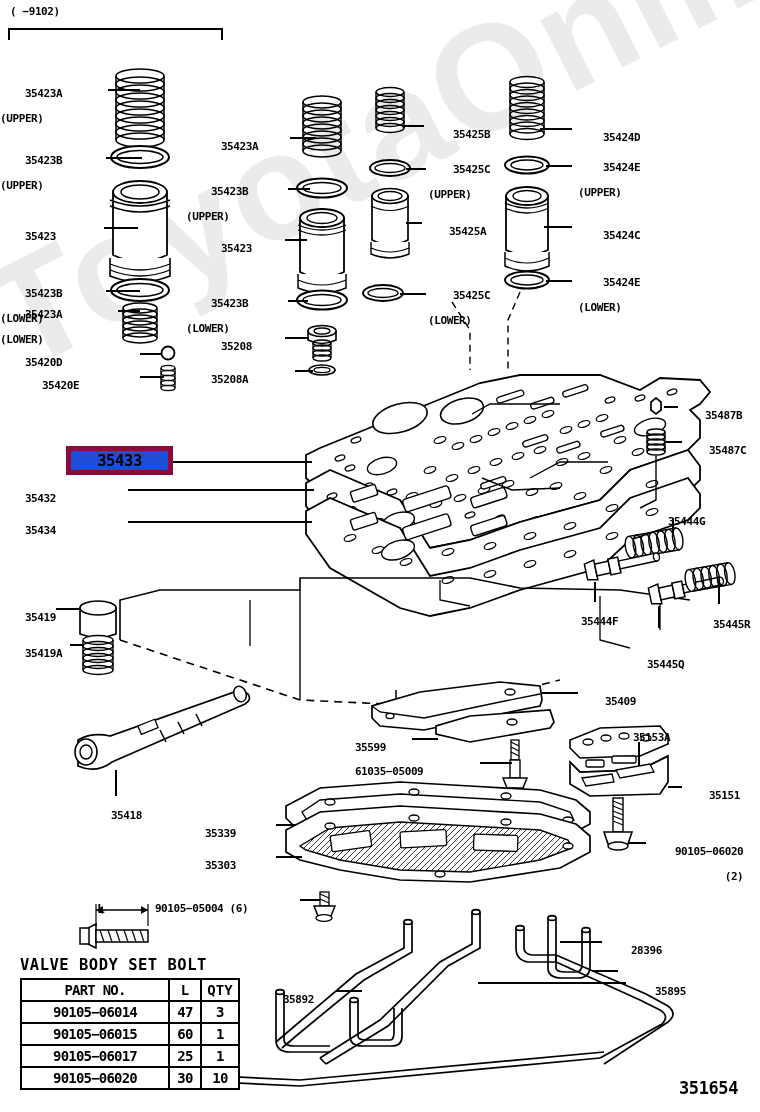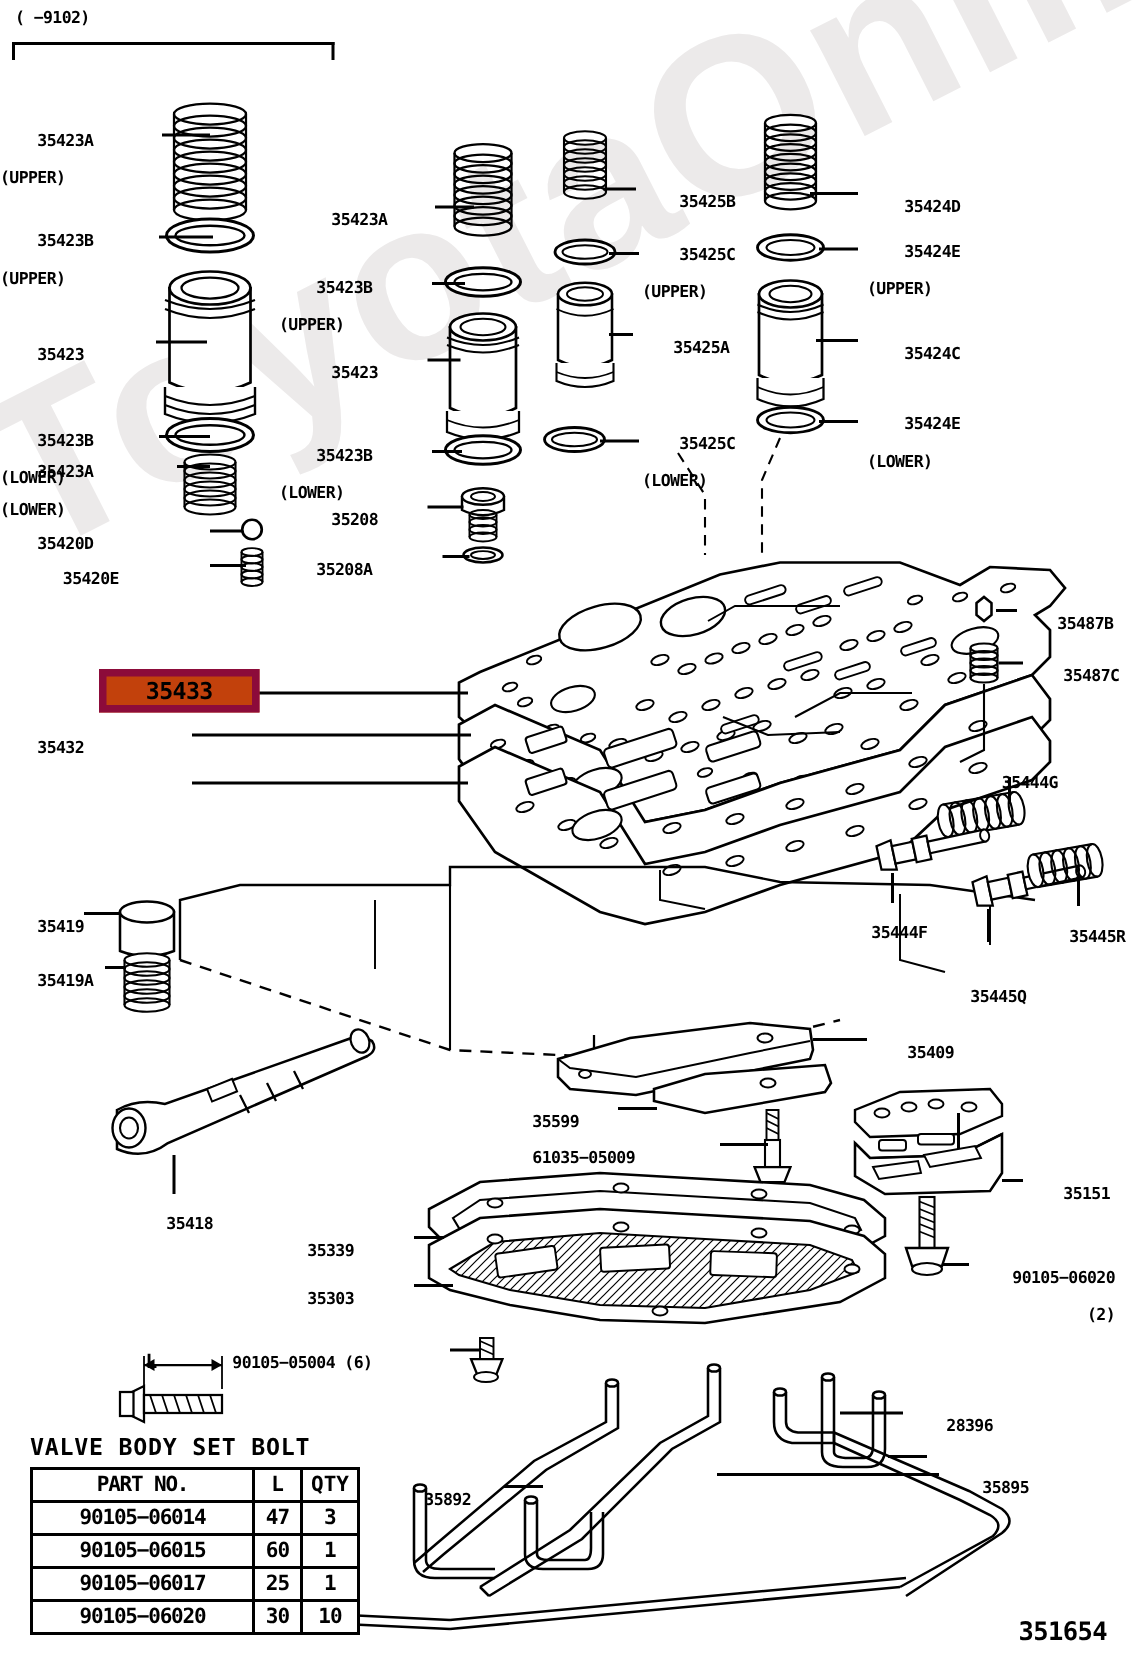--- a/index.html
+++ b/index.html
@@ -38,21 +38,21 @@
 
   
   #topBracket { position:absolute; left:8px; top:28px; width:215px; height:12px; z-index:5; }
   #topBracket .bh { position:absolute; left:0; top:0; width:100%; height:2px; background:#000; }
   #topBracket .bl { position:absolute; left:0; top:0; width:2px; height:12px; background:#000; }
   #topBracket .br { position:absolute; right:0; top:0; width:2px; height:12px; background:#000; }
 
   
   #hl {
     position:absolute; left:66px; top:446px; width:107px; height:29px;
-    border:5px solid #8c0b3a; background:#c2410c; z-index:7;
+    border:5px solid #8c0b3a; background:#1d4ed8; z-index:7;
   }
   #hl span {
     position:absolute; inset:0; display:flex; align-items:center; justify-content:center;
     font-size:15.5px; font-weight:700; letter-spacing:-0.4px;
   }
 
   
   #tbl { position:absolute; left:20px; top:978px; z-index:8; background:#fff; }
   #tbl table { border-collapse:collapse; }
   #tbl td, #tbl th {
@@ -739,20 +739,23 @@
     <span class="sub">(LOWER)</span>
   </div>
 
   <div id="hl">
     <span>35433</span>
   </div>
 
   <div class="lbl r" style="left:0; top:481px; width:124px;">
     <span>35432</span>
   </div>
+  <div class="lbl r" style="left:0; top:513px; width:124px;">
+    <span>35434</span>
+  </div>
 
   <div class="lbl r" style="left:0; top:600px; width:54px;">
     <span>35419</span>
   </div>
   <div class="lbl r" style="left:0; top:636px; width:68px;">
     <span>35419A</span>
   </div>
   <div class="lbl" style="left:86px; top:798px;">
     <span>35418</span>
   </div>
@@ -777,20 +780,23 @@
   </div>
 
   <div class="lbl" style="left:580px; top:684px;">
     <span>35409</span>
   </div>
   <div class="lbl r" style="left:330px; top:730px; width:80px;">
     <span>35599</span>
   </div>
   <div class="lbl r" style="left:330px; top:754px; width:148px;">
     <span>61035−05009</span>
+  </div>
+  <div class="lbl" style="left:608px; top:720px;">
+    <span>35153A</span>
   </div>
   <div class="lbl" style="left:684px; top:778px;">
     <span>35151</span>
   </div>
   <div class="lbl" style="left:650px; top:834px;">
     <span>90105−06020</span>
     <span class="sub" style="text-align:right; display:block;">(2)</span>
   </div>
 
   <div class="lbl r" style="left:180px; top:816px; width:92px;">

